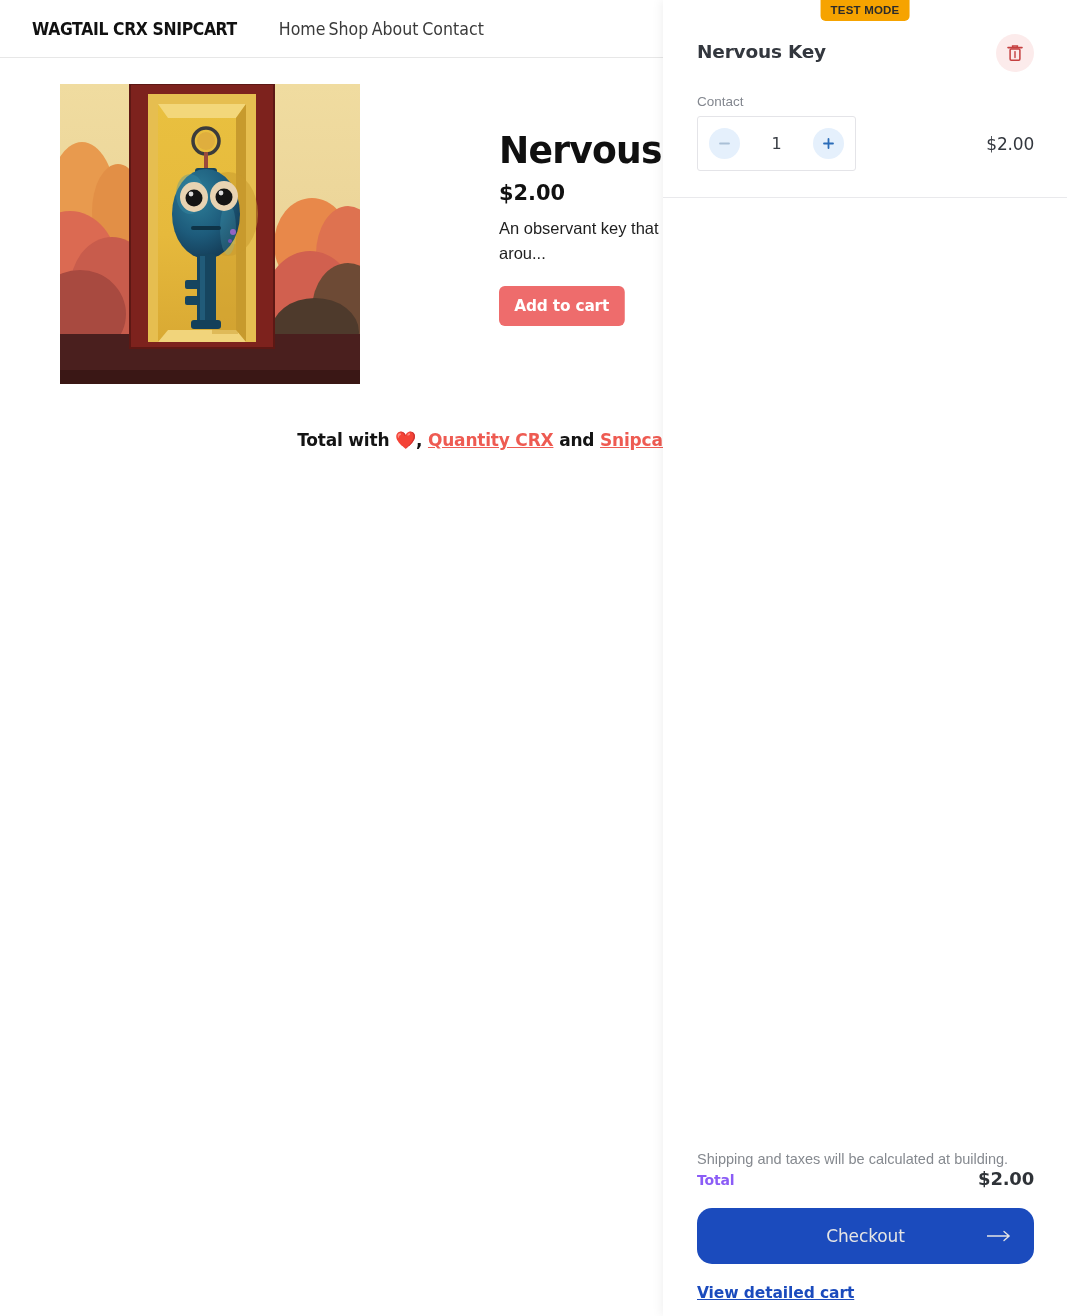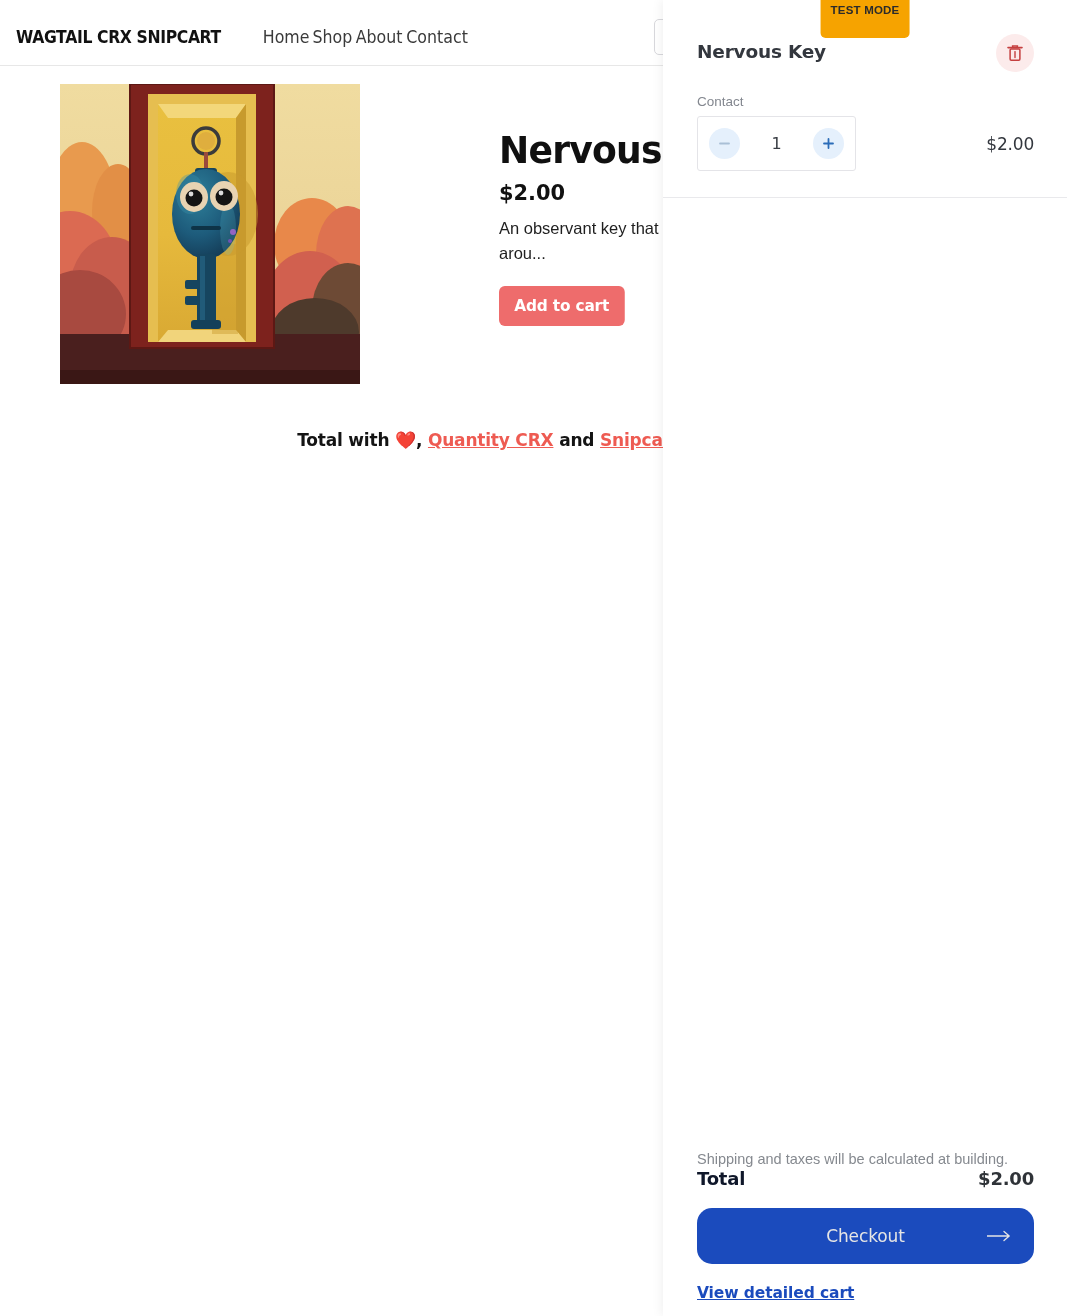--- a/index.html
+++ b/index.html
@@ -17,23 +17,22 @@
     inset: 0;
     background: #ffffff;
   }
 
   .site-header {
     position: relative;
     height: 58px;
     border-bottom: 1px solid #e7e7e7;
     display: flex;
     align-items: center;
-    padding: 0 16px;
+    padding: 0 32px;
     background: #ffffff;
-    margin-top: 8px;
   }
 
   .brand {
     font-family: "DejaVu Sans", sans-serif;
     font-weight: 700;
     font-size: 17px;
     letter-spacing: -0.4px;
     color: #111111;
     transform: scaleX(0.92);
     transform-origin: left center;
@@ -168,21 +167,21 @@
     position: absolute;
     left: 50%;
     transform: translateX(-50%);
     top: 0;
     background: #f6a300;
     color: #2b2b2b;
     font-family: "Liberation Sans", sans-serif;
     font-weight: 700;
     font-size: 11.5px;
     letter-spacing: 0.2px;
-    padding: 4px 10px 22px;
+    padding: 4px 10px 5px;
     border-radius: 0 0 5px 5px;
     z-index: 5;
   }
 
   .cart-header {
     height: 95px;
     background: #f6f6f7;
     display: flex;
     align-items: center;
     justify-content: space-between;
@@ -304,23 +303,23 @@
     white-space: nowrap;
   }
   .total-row {
     display: flex;
     align-items: baseline;
     justify-content: space-between;
     margin-top: 1px;
   }
   .total-label {
     font-family: "DejaVu Sans", sans-serif;
-    font-size: 18px;
-    font-weight: 700;
-    color: #0f172a;
+    font-size: 14px;
+    font-weight: 700;
+    color: #8b5cf6;
     letter-spacing: -0.2px;
   }
   .total-value {
     font-family: "DejaVu Sans", sans-serif;
     font-size: 18px;
     font-weight: 700;
     color: #2f3338;
     letter-spacing: -0.2px;
   }
   .checkout-btn {

